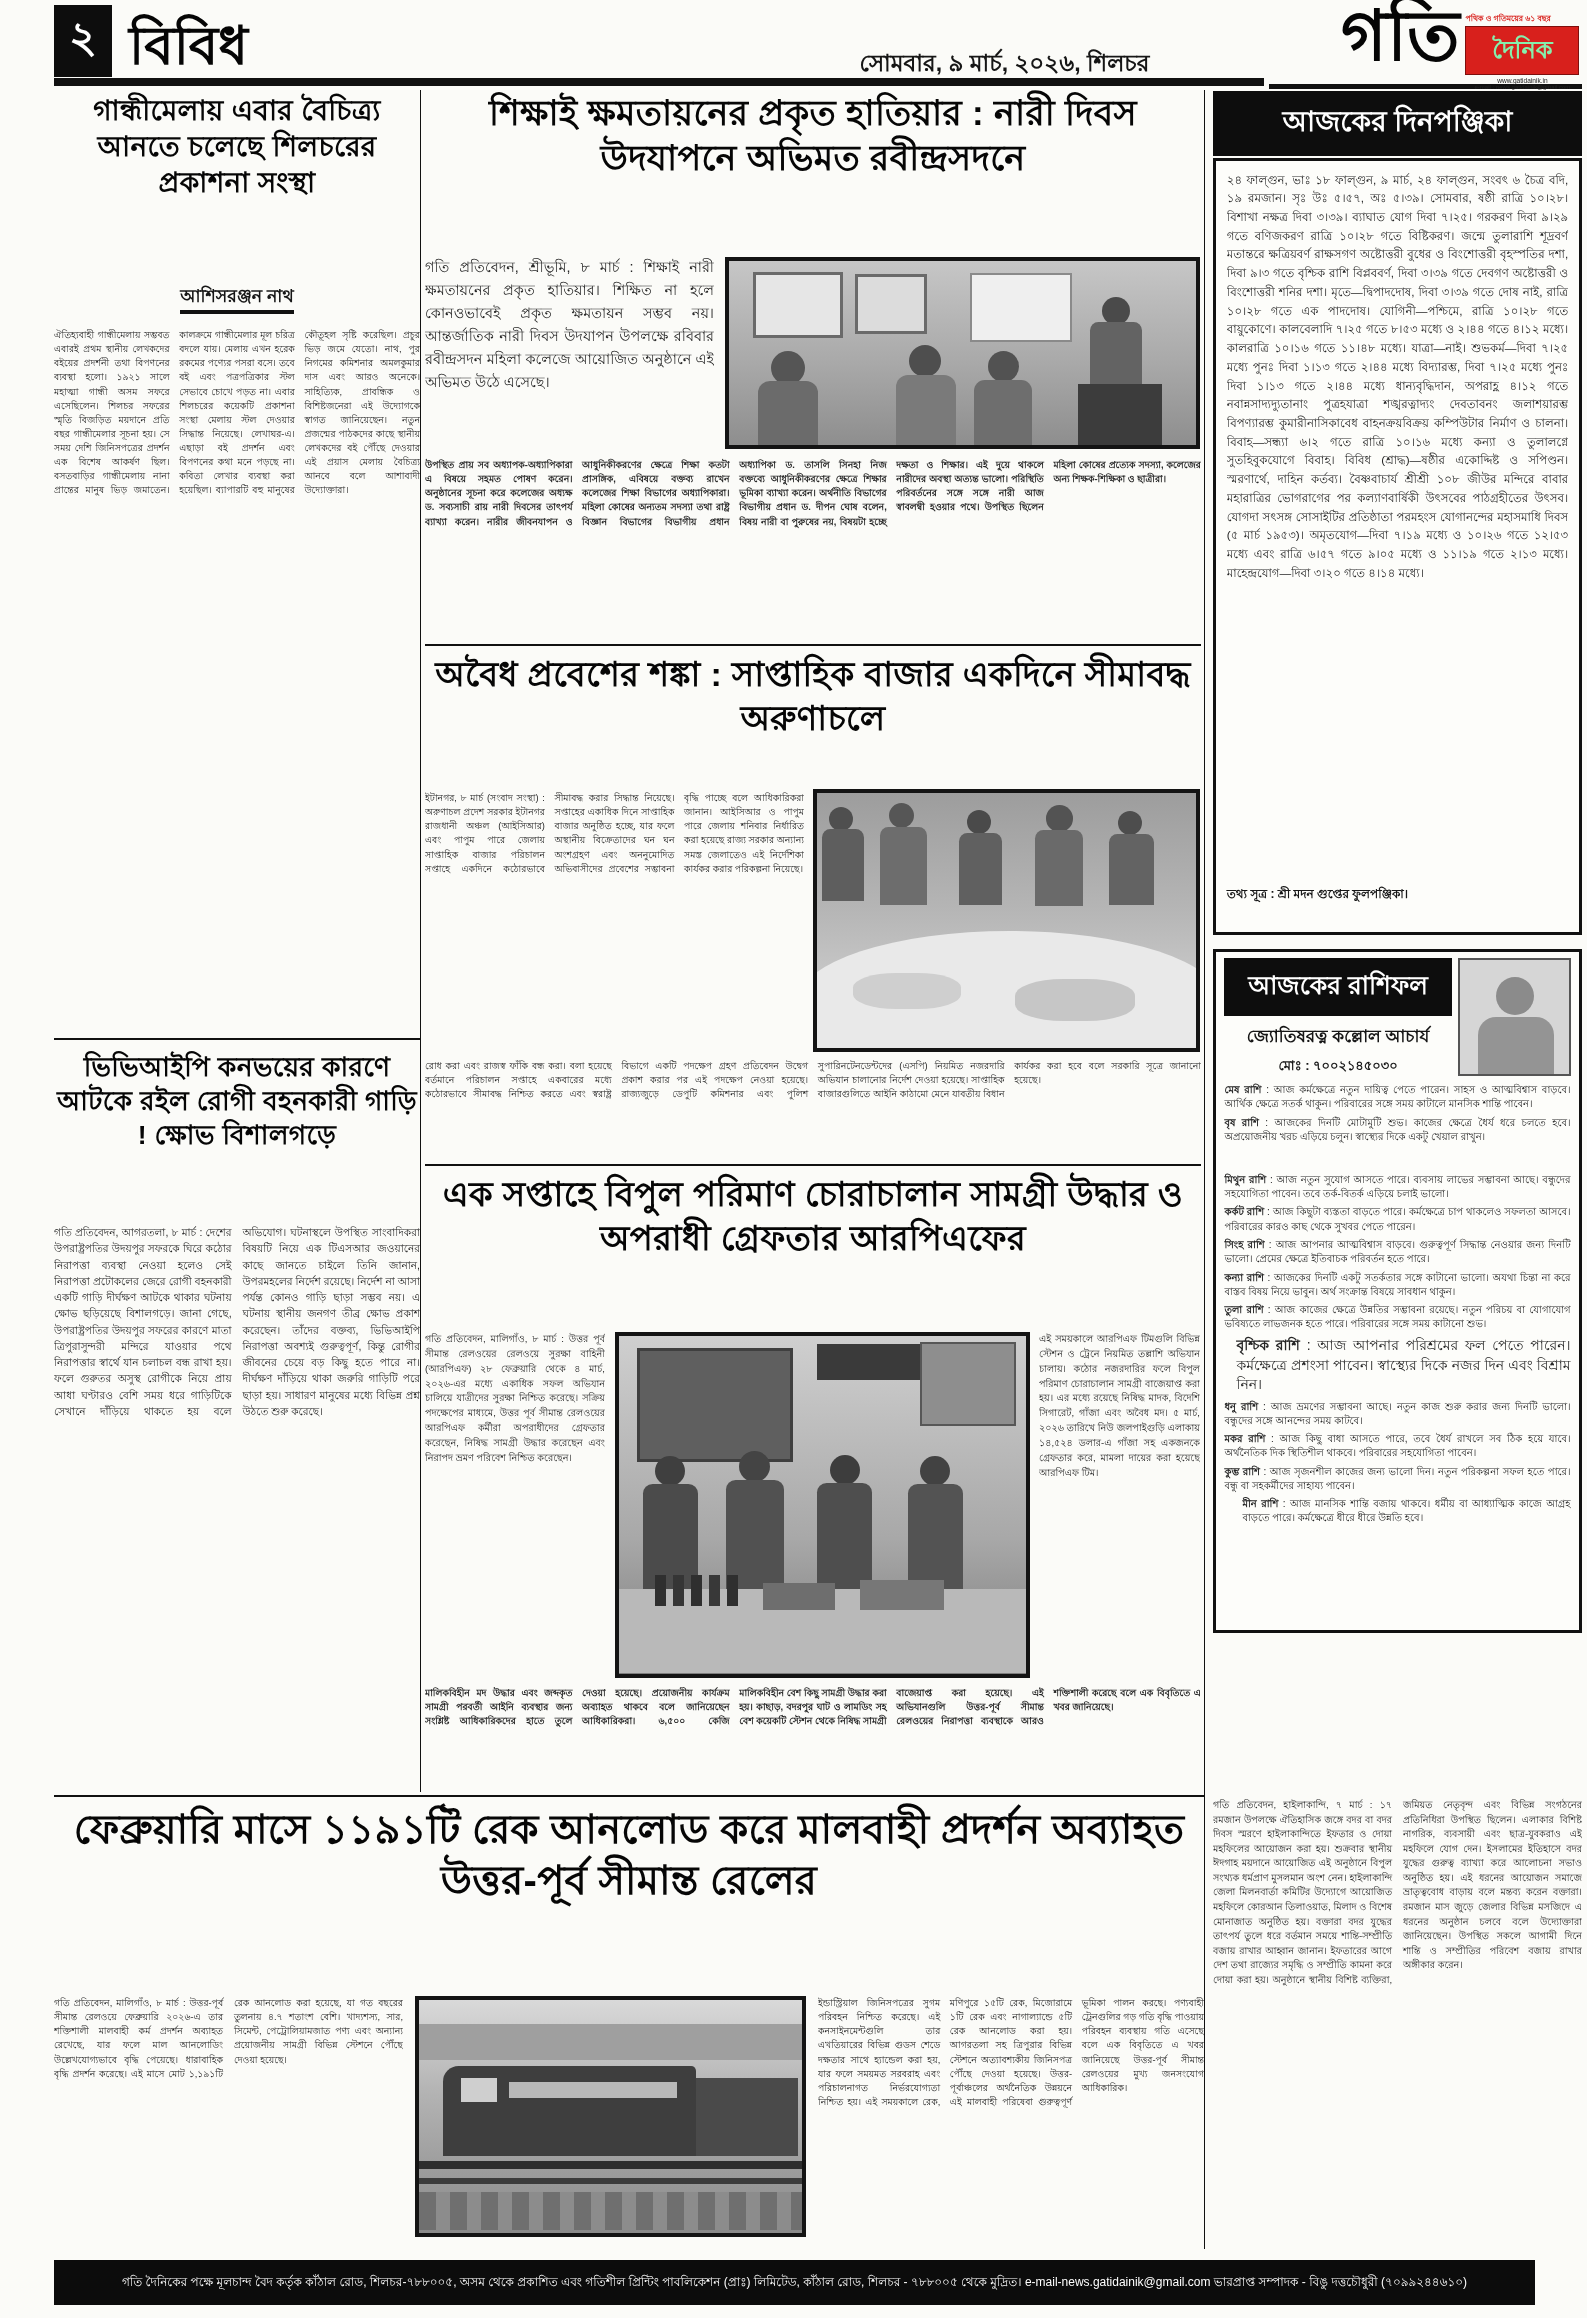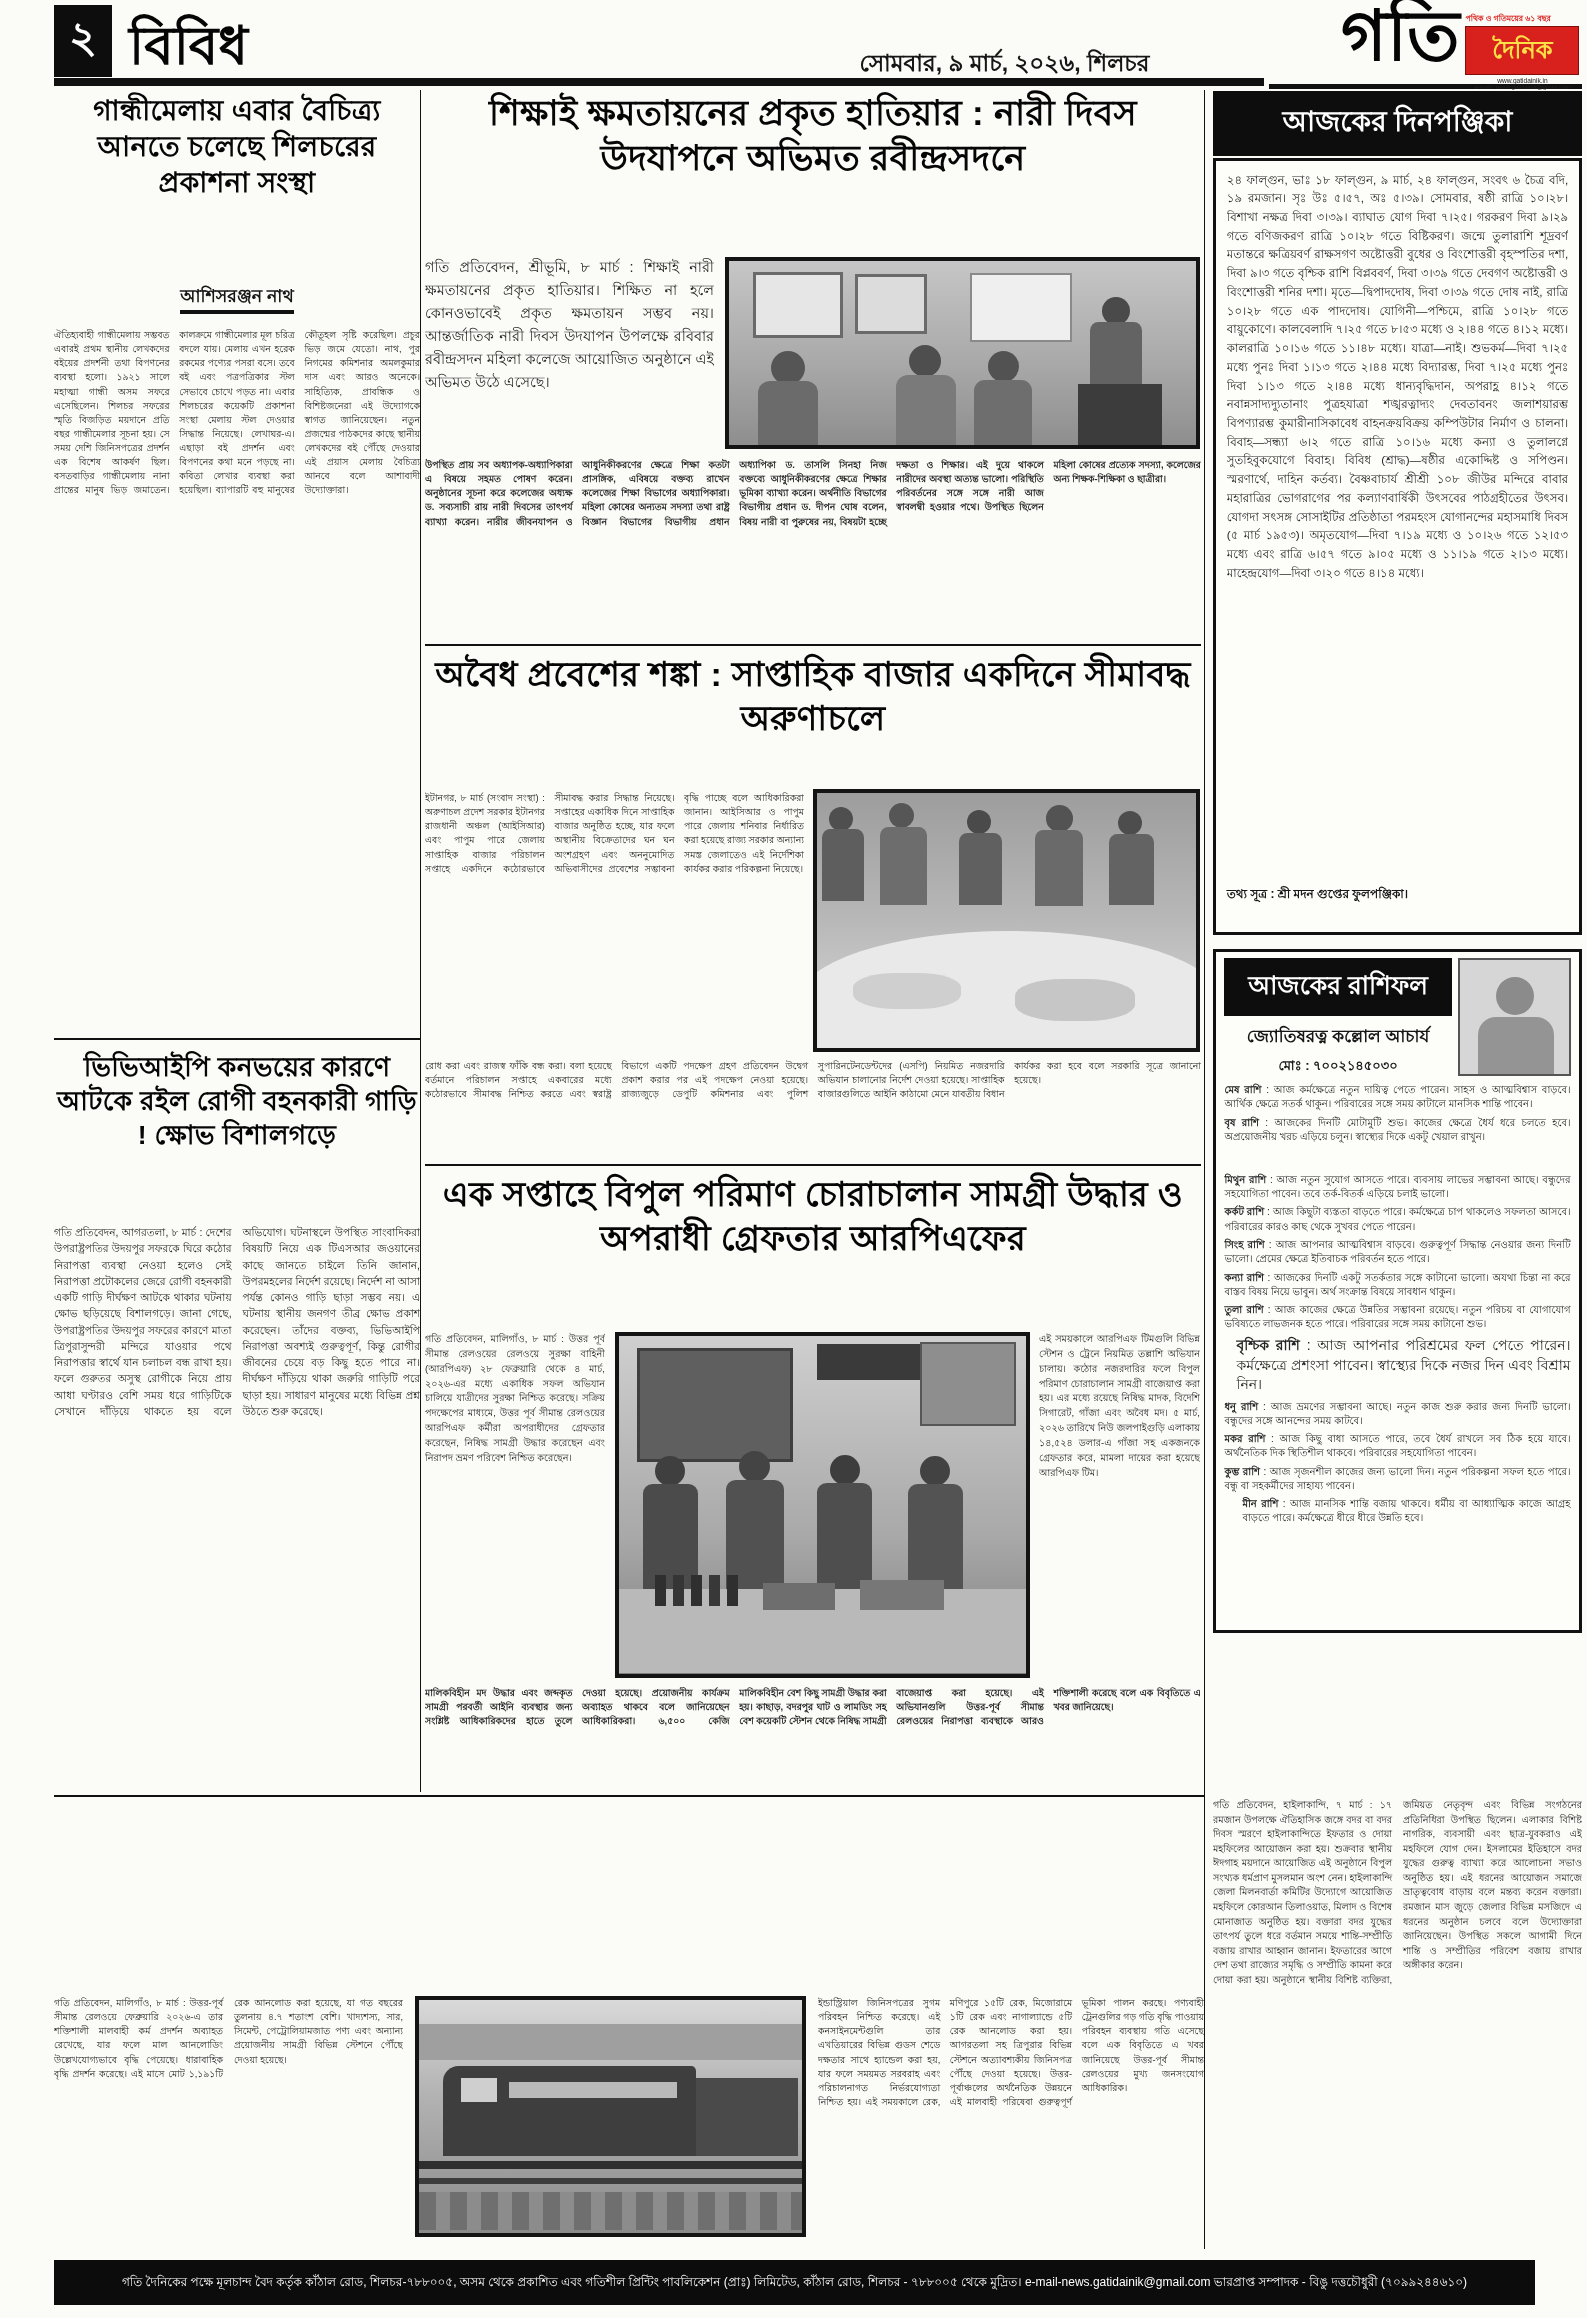--- a/index.html
+++ b/index.html
@@ -39,21 +39,21 @@
 
   <div class="abs" style="left:818px; top:45px; width:373px; text-align:center; font-size:23px; font-weight:bold;">সোমবার, ৯ মার্চ, ২০২৬, শিলচর</div>
 
   <div class="abs rule" style="left:54px; top:78px; width:1210px; height:8.4px;"></div>
   <div class="abs rule" style="left:1269px; top:84px; width:313px; height:4.8px;"></div>
 
   <div class="abs" style="left:1341px; top:1.2px; width:241px; height:78px; display:flex; align-items:flex-start;">
     <div style="font-size:70px; font-weight:bold; line-height:1.0; color:#050505;">গতি</div>
     <div style="margin-left:6px; padding-top:13px; width:114px;">
       <div style="font-size:7.8px; color:#d8201c; font-weight:bold; line-height:1.2;">পথিক ও গতিময়ের ৬১ বছর</div>
-      <div style="margin-top:2.4px; background:#d8201c; color:#fde047; font-weight:bold; font-size:24px; text-align:center; padding:3.6px 2.4px; border:1.8px solid #7e0f0d;">দৈনিক</div>
+      <div style="margin-top:2.4px; background:#d8201c; color:#86efac; font-weight:bold; font-size:24px; text-align:center; padding:3.6px 2.4px; border:1.8px solid #7e0f0d;">দৈনিক</div>
       <div style="font-size:6.6px; color:#222; text-align:center; margin-top:1.8px;">www.gatidainik.in</div>
       <div style="font-size:6px; color:#222; text-align:center;">e-mail : news.gatidainik@gmail.com</div>
     </div>
   </div>
 
   <div class="abs rule" style="left:420px; top:90px; width:1.2px; height:1702px;"></div>
   <div class="abs rule" style="left:1204px; top:90px; width:1.2px; height:2159px;"></div>
 
   <div class="abs headline" style="left:54px; top:93px; width:366px; font-size:28px;">গান্ধীমেলায় এবার বৈচিত্র্য আনতে চলেছে শিলচরের প্রকাশনা সংস্থা</div>
 
@@ -140,20 +140,21 @@
     <div class="ph" style="left:144px; top:247px; width:72px; height:26.5px; background:#6e6e6e;"></div>
     <div class="ph" style="left:241px; top:244px; width:84px; height:30px; background:#777;"></div>
   </div>
 
   <div class="abs bodytxt" style="left:1039px; top:1332px; width:161px; height:346px; font-size:9.6px; line-height:1.55;">এই সময়কালে আরপিএফ টিমগুলি বিভিন্ন স্টেশন ও ট্রেনে নিয়মিত তল্লাশি অভিযান চালায়। কঠোর নজরদারির ফলে বিপুল পরিমাণ চোরাচালান সামগ্রী বাজেয়াপ্ত করা হয়। এর মধ্যে রয়েছে নিষিদ্ধ মাদক, বিদেশি সিগারেট, গাঁজা এবং অবৈধ মদ। ৫ মার্চ, ২০২৬ তারিখে নিউ জলপাইগুড়ি এলাকায় ১৪,৫২৪ ডলার-এ গাঁজা সহ একজনকে গ্রেফতার করে, মামলা দায়ের করা হয়েছে আরপিএফ টিম।</div>
 
   <div class="abs bodytxt cols5" style="left:425px; top:1687px; width:776px; height:102px; font-size:9.3px; line-height:1.5;">মালিকবিহীন মদ উদ্ধার এবং জব্দকৃত সামগ্রী পরবর্তী আইনি ব্যবস্থার জন্য সংশ্লিষ্ট আধিকারিকদের হাতে তুলে দেওয়া হয়েছে। প্রয়োজনীয় কার্যক্রম অব্যাহত থাকবে বলে জানিয়েছেন আধিকারিকরা। ৬,৫০০ কেজি মালিকবিহীন বেশ কিছু সামগ্রী উদ্ধার করা হয়। কাছাড়, বদরপুর ঘাট ও লামডিং সহ বেশ কয়েকটি স্টেশন থেকে নিষিদ্ধ সামগ্রী বাজেয়াপ্ত করা হয়েছে। এই অভিযানগুলি উত্তর-পূর্ব সীমান্ত রেলওয়ের নিরাপত্তা ব্যবস্থাকে আরও শক্তিশালী করেছে বলে এক বিবৃতিতে এ খবর জানিয়েছে।</div>
 
   <div class="abs rule" style="left:54px; top:1795px; width:1150px; height:1.8px;"></div>
 
+  <div class="abs headline" style="left:54px; top:1804px; width:1150px; font-size:40px;">ফেব্রুয়ারি মাসে ১১৯১টি রেক আনলোড করে মালবাহী প্রদর্শন অব্যাহত উত্তর-পূর্ব সীমান্ত রেলের</div>
 
   <div class="abs bodytxt cols2" style="left:54px; top:1996px; width:349px; height:248px; font-size:9.3px; line-height:1.52;">গতি প্রতিবেদন, মালিগাঁও, ৮ মার্চ : উত্তর-পূর্ব সীমান্ত রেলওয়ে ফেব্রুয়ারি ২০২৬-এ তার শক্তিশালী মালবাহী কর্ম প্রদর্শন অব্যাহত রেখেছে, যার ফলে মাল আনলোডিং উল্লেখযোগ্যভাবে বৃদ্ধি পেয়েছে। ধারাবাহিক বৃদ্ধি প্রদর্শন করেছে। এই মাসে মোট ১,১৯১টি রেক আনলোড করা হয়েছে, যা গত বছরের তুলনায় ৪.৭ শতাংশ বেশি। খাদ্যশস্য, সার, সিমেন্ট, পেট্রোলিয়ামজাত পণ্য এবং অন্যান্য প্রয়োজনীয় সামগ্রী বিভিন্ন স্টেশনে পৌঁছে দেওয়া হয়েছে।</div>
 
   <div class="abs photo" style="left:415px; top:1996px; width:391px; height:241px; background:linear-gradient(180deg,#d9d9d9 0%,#b3b3b3 40%,#8a8a8a 100%);">
     <div class="ph" style="left:-12px; top:24px; width:415px; height:36px; background:#9f9f9f;"></div>
     <div class="ph" style="left:24px; top:66px; width:253px; height:90px; background:#3e3e3e; border-radius:15.6px 4.8px 0 0;"></div>
     <div class="ph" style="left:42px; top:78px; width:36px; height:24px; background:#cfcfcf;"></div>
     <div class="ph" style="left:90px; top:82px; width:168px; height:15.6px; background:#b9b9b9;"></div>
     <div class="ph" style="left:277px; top:78px; width:102px; height:78px; background:#4a4a4a;"></div>
     <div class="ph" style="left:0px; top:161px; width:391px; height:8.4px; background:#2e2e2e;"></div>

